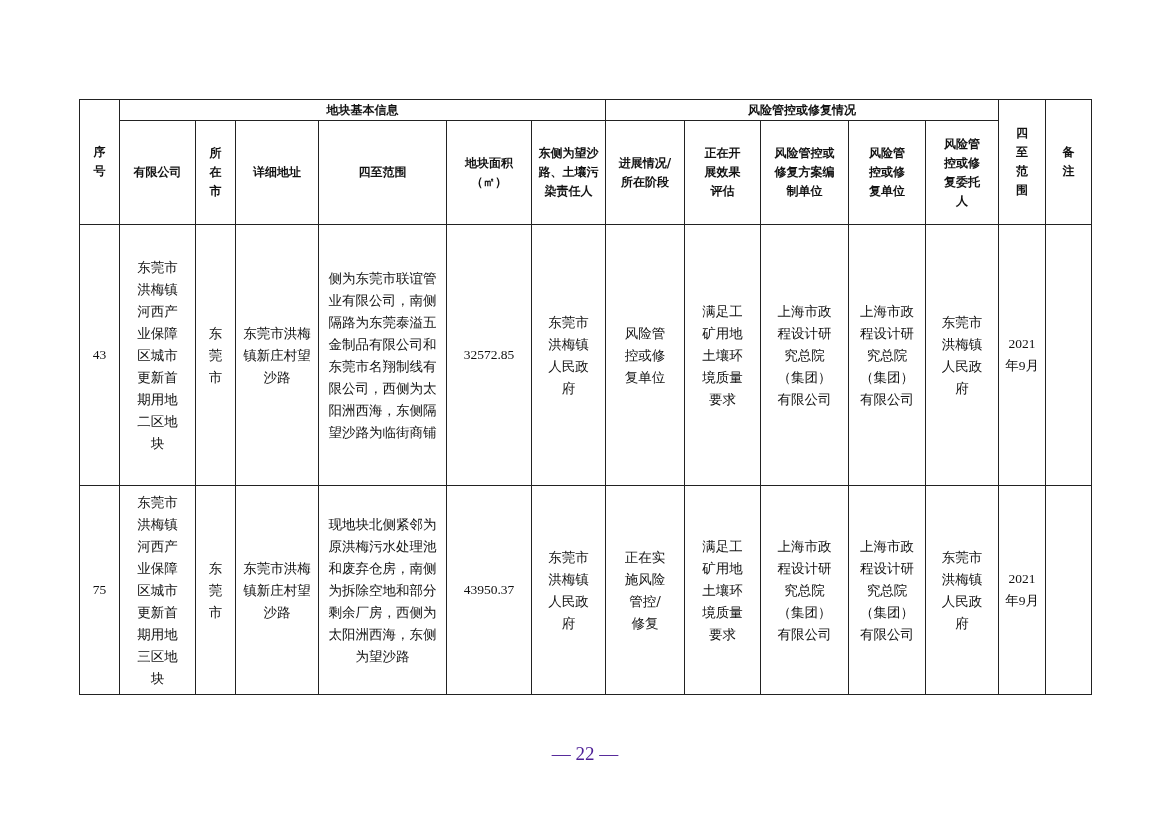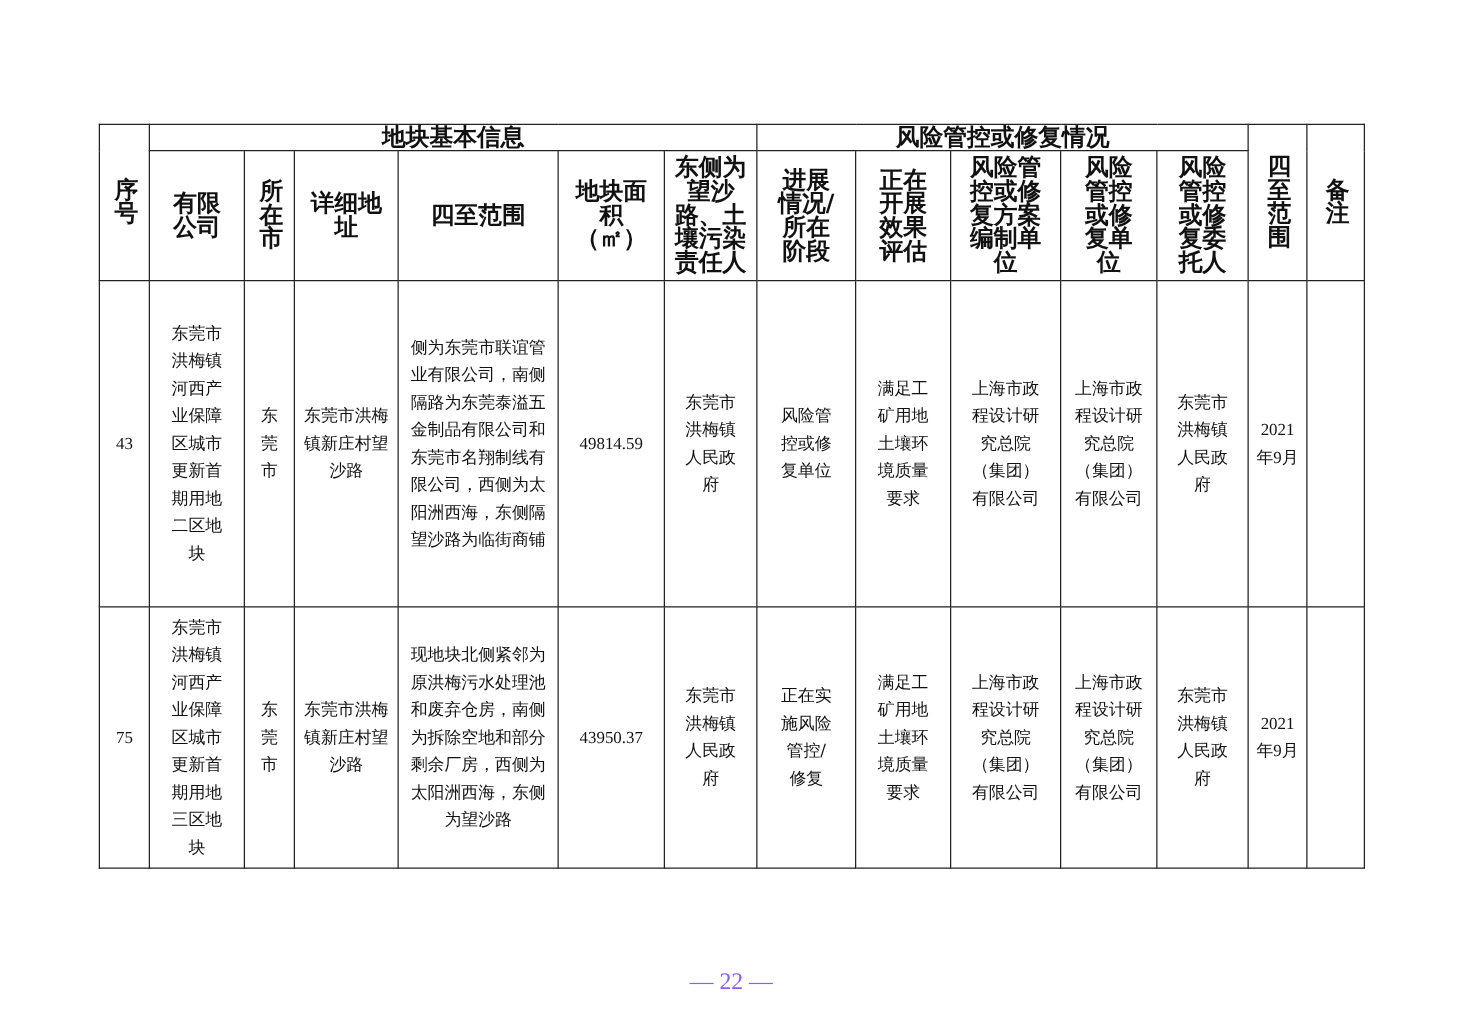--- a/index.html
+++ b/index.html
@@ -1,30 +1,30 @@
 <!DOCTYPE html>
 <html><head>
 <meta charset="utf-8">
 <style>
   html, body { margin: 0; padding: 0; background: #ffffff; }
   body { width: 1170px; height: 827px; position: relative; overflow: hidden;
          font-family: "DejaVu Serif", "Liberation Serif", serif; color: #111; }
   .page { position: absolute; left: 0; top: 0; width: 1170px; height: 827px; }
   table.sites { position: absolute; left: 79px; top: 99px; border-collapse: collapse; table-layout: fixed; }
   table.sites td, table.sites th { border: 1.3px solid #222; padding: 0 4px; text-align: center; vertical-align: middle; overflow: hidden; }
-  table.sites th { font-family: "DejaVu Sans", "Liberation Sans", sans-serif; font-weight: bold; font-size: 19px; line-height: 19px; }
+  table.sites th { font-family: "DejaVu Sans", "Liberation Sans", sans-serif; font-weight: bold; font-size: 12px; line-height: 19px; }
   table.sites td { font-size: 13.5px; line-height: 22px; font-weight: normal; }
   .grp { height: 21px; line-height: 19px; }
   .hdr { height: 104px; }
   .r43 { height: 261px; }
   .r44 { height: 209px; }
   .num { font-family: "Liberation Serif", "DejaVu Serif", serif; font-size: 15px; }
   .cell-text { display: inline-block; }
   .footer { position: absolute; left: 0; width: 1170px; top: 743px; text-align: center;
-            font-family: "Liberation Serif", "DejaVu Serif", serif; font-size: 19px; color: #8b5cf6; margin-top: 32px; }
+            font-family: "Liberation Serif", "DejaVu Serif", serif; font-size: 19px; color: #4c1d95; }
 </style>
 </head>
 <body>
 
 <div class="page">
   <table class="sites">
     <colgroup>
       <col style="width:40px">
       <col style="width:76px">
       <col style="width:40px">
@@ -62,21 +62,21 @@
         <th><span class="cell-text" style="width:44px">风险管控或修复委托人</span></th>
       </tr>
     </thead>
     <tbody>
       <tr class="r43">
         <td class="num">43</td>
         <td><span class="cell-text" style="width:45px">东莞市洪梅镇河西产业保障区城市更新首期用地二区地块</span></td>
         <td><span class="cell-text" style="width:15px">东莞市</span></td>
         <td><span class="cell-text" style="width:70px">东莞市洪梅镇新庄村望沙路</span></td>
         <td><span class="cell-text" style="width:112px">侧为东莞市联谊管业有限公司，南侧隔路为东莞泰溢五金制品有限公司和东莞市名翔制线有限公司，西侧为太阳洲西海，东侧隔望沙路为临街商铺</span></td>
-        <td class="num">49814.59</td>
+        <td class="num">32572.85</td>
         <td><span class="cell-text" style="width:45px">东莞市洪梅镇人民政府</span></td>
         <td><span class="cell-text" style="width:45px">风险管控或修复单位</span></td>
         <td><span class="cell-text" style="width:45px">满足工矿用地土壤环境质量要求</span></td>
         <td><span class="cell-text" style="width:64px">上海市政程设计研究总院（集团）有限公司</span></td>
         <td><span class="cell-text" style="width:60px">上海市政程设计研究总院（集团）有限公司</span></td>
         <td><span class="cell-text" style="width:45px">东莞市洪梅镇人民政府</span></td>
         <td class="num"><span class="cell-text" style="width:36px">2021年9月</span></td>
         <td></td>
       </tr>
       <tr class="r44">

